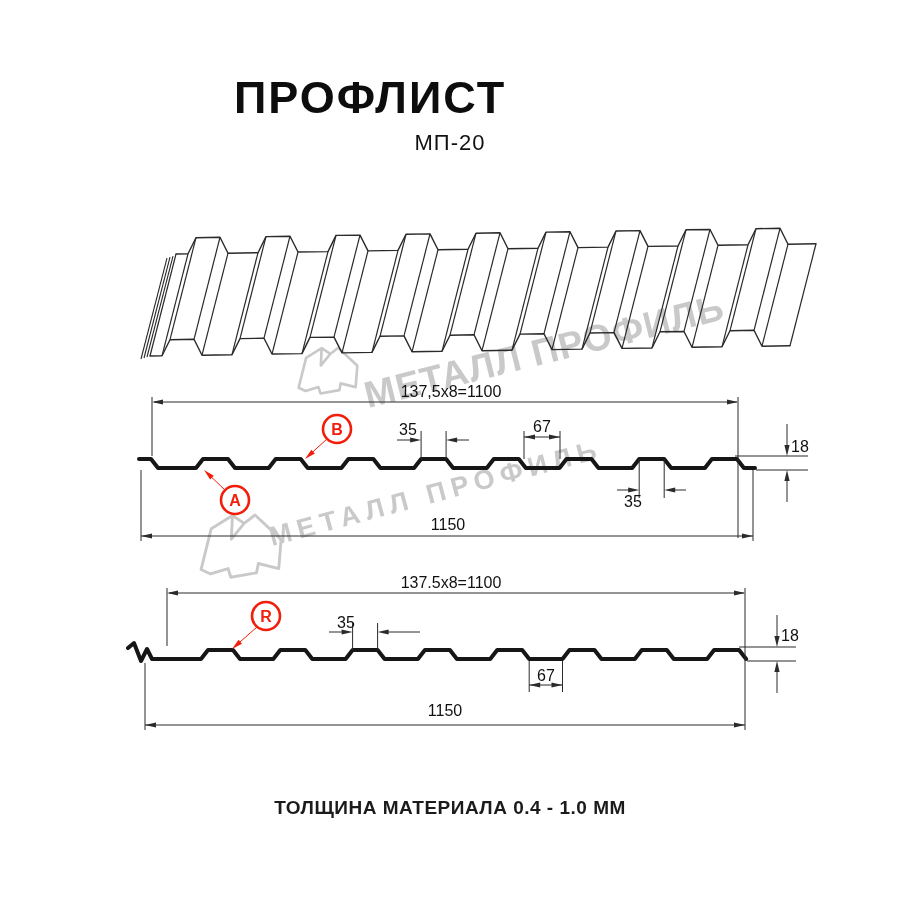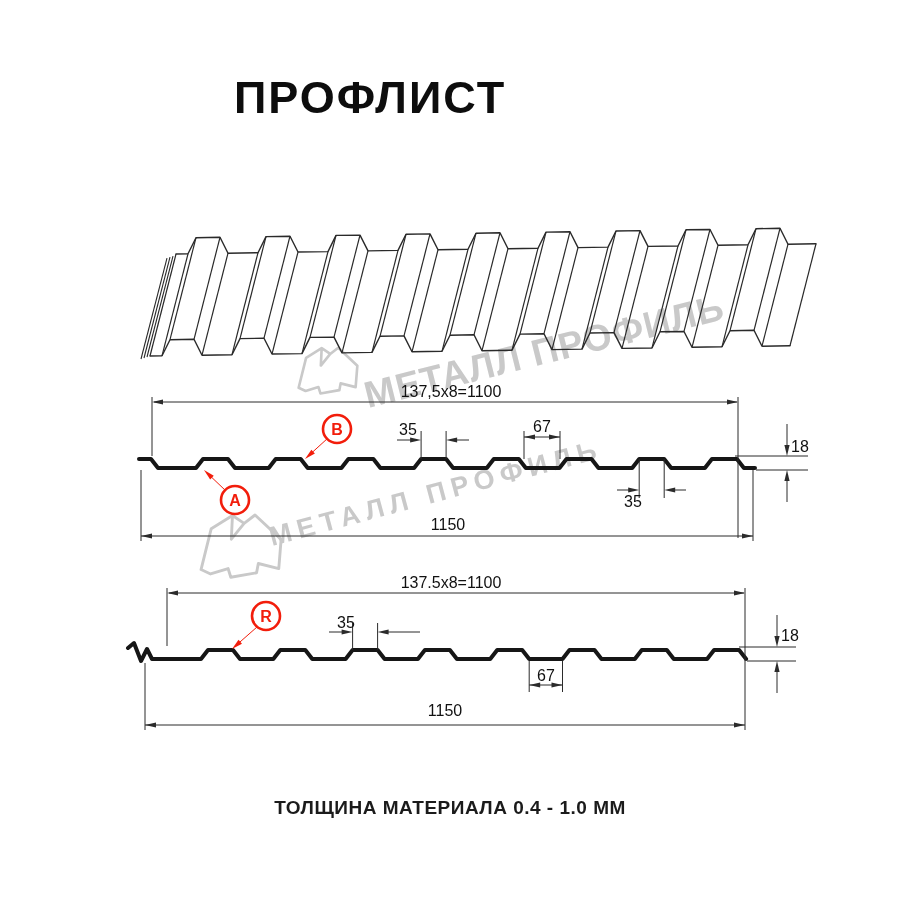--- a/index.html
+++ b/index.html
@@ -15,20 +15,21 @@
   text{font-family:"Liberation Sans",sans-serif;}
   .dimtxt{font-size:16px;fill:#111;}
   .redtxt{font-size:16px;font-weight:bold;}
 </style>
 </head>
 <body>
 
 <div class="page">
 
   <div class="title">ПРОФЛИСТ</div>
+  <div class="subtitle">МП-20</div>
 
   <svg id="drawing" width="900" height="900" viewBox="0 0 900 900">
 
     <g id="wm1">
       <g id="logo1">
           <path d="M 4,58 L 20,14 L 45,2 L 57,12 L 70,4 L 96,34 L 90,66 L 68,58 L 65,68 L 36,70 L 34,60 L 14,64 Z M 45,2 L 41,28 L 57,12" stroke="#c9c9c9" stroke-width="4" fill="none" stroke-linejoin="round" transform="translate(292,350) scale(0.66) rotate(-6)"></path>
         </g>
       <text id="wmt1" transform="translate(368,408) rotate(-14)" style="font-size:37px;font-weight:bold;letter-spacing:1px" fill="#c9c9c9">МЕТАЛЛ ПРОФИЛЬ</text>
     </g>
     <g id="wm2">

